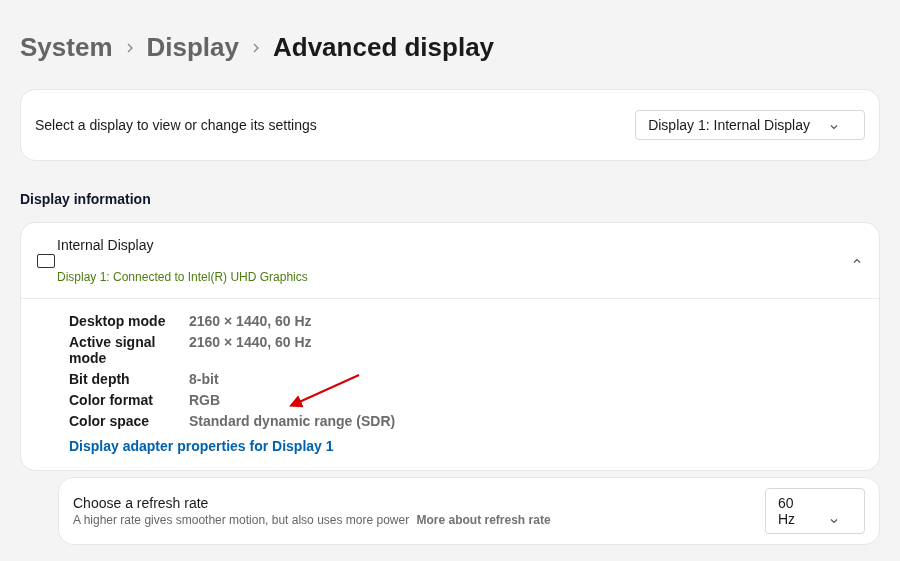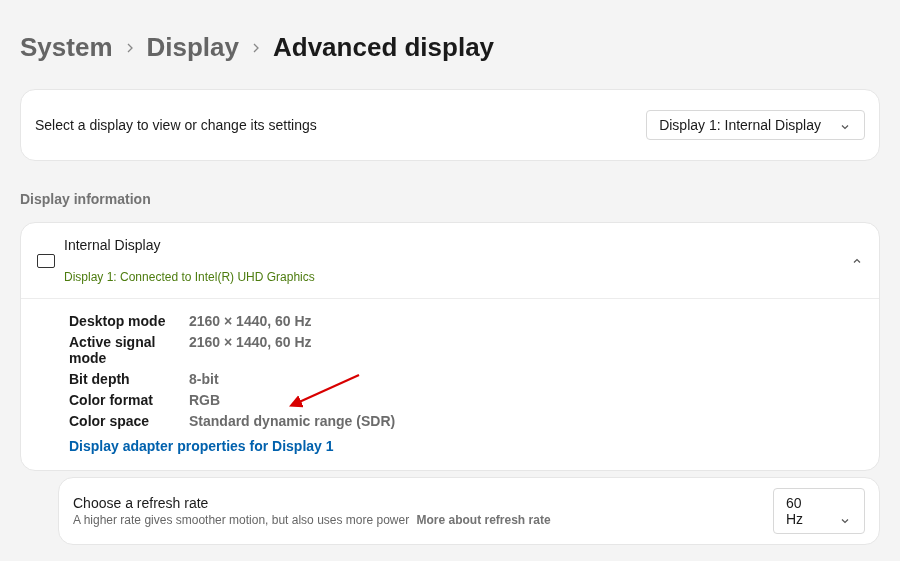--- a/index.html
+++ b/index.html
@@ -44,39 +44,39 @@
     .selector-card {
       padding: 20px 14px;
       display: flex;
       align-items: center;
       justify-content: space-between;
       margin-bottom: 30px;
     }
     .section-heading {
       font-size: 14px;
       font-weight: 600;
-      color: #737373;
+      color: #0f172a;
       margin-bottom: 15px;
     }
     .dropdown {
       border: 1px solid #d8d8d8;
       border-radius: 4px;
-      padding: 6px 13px 6px 12px;
+      padding: 6px 24px 6px 12px;
       display: flex;
       align-items: flex-end;
       gap: 18px;
       background: #fff;
       font-size: 14px;
       cursor: pointer;
     }
     .info-header {
       display: flex;
       align-items: center;
       padding: 14px 16px;
-      gap: 9px;
+      gap: 2px;
       justify-content: space-between;
     }
     .monitor-icon {
       width: 18px;
       height: 14px;
       border: 1.4px solid #333;
       border-radius: 2px;
       position: relative;
       flex-shrink: 0;
     }
@@ -146,21 +146,21 @@
       color: #666;
       margin-top: 2px;
     }
     .refresh-sub .more-link {
       color: #737373;
       font-weight: 600;
       text-decoration: none;
       margin-left: 4px;
     }
     .rate-dropdown {
-      width: 92px;
+      width: 100px;
       justify-content: space-between;
     }
     .footer-links {
       margin-top: 8px;
     }
     .footer-link {
       display: flex;
       align-items: center;
       gap: 5px;
       margin-bottom: 10px;

